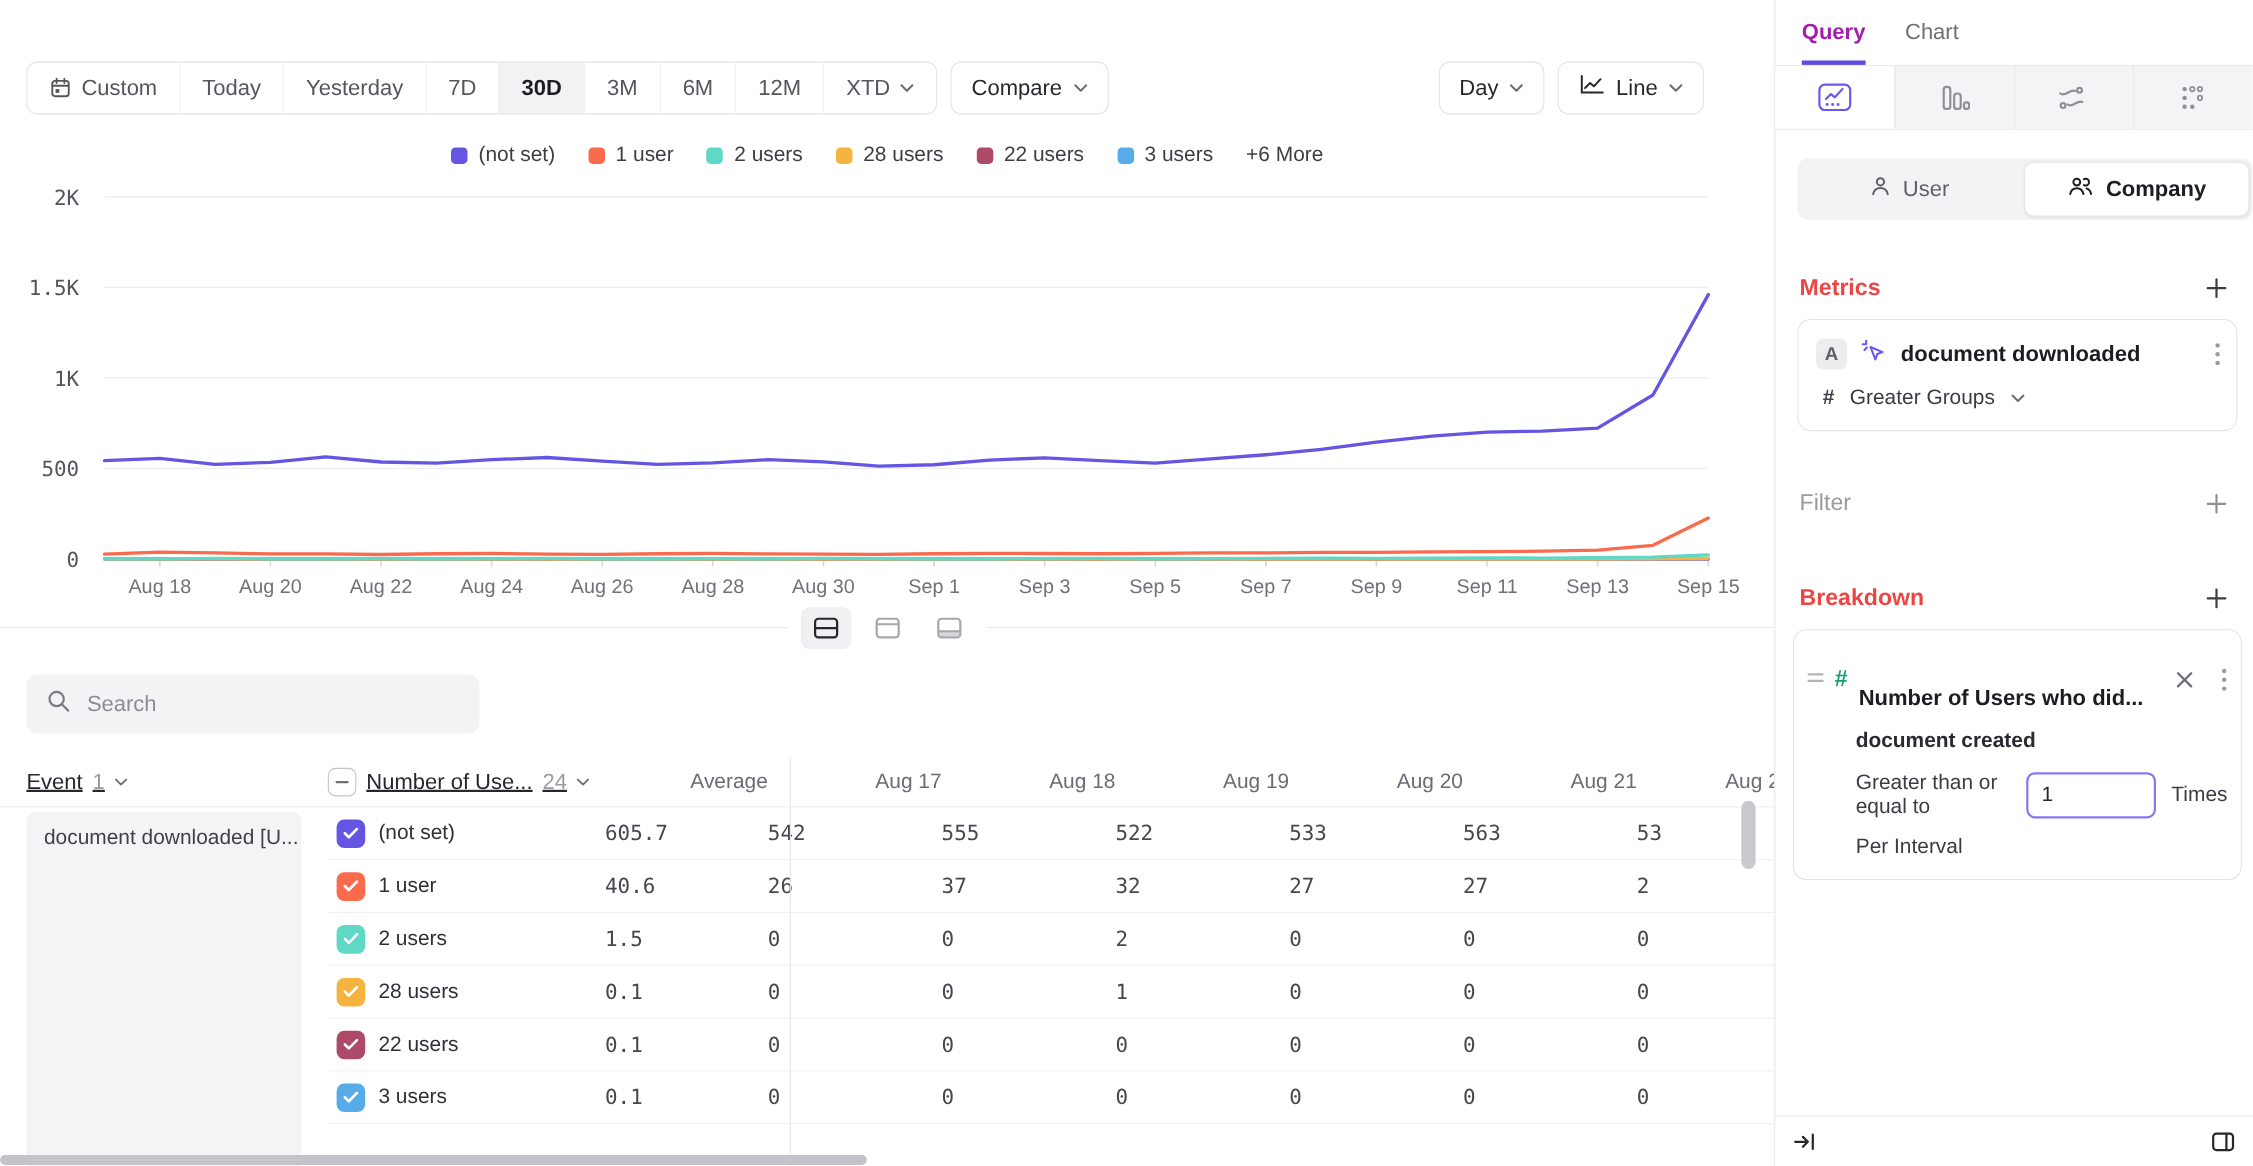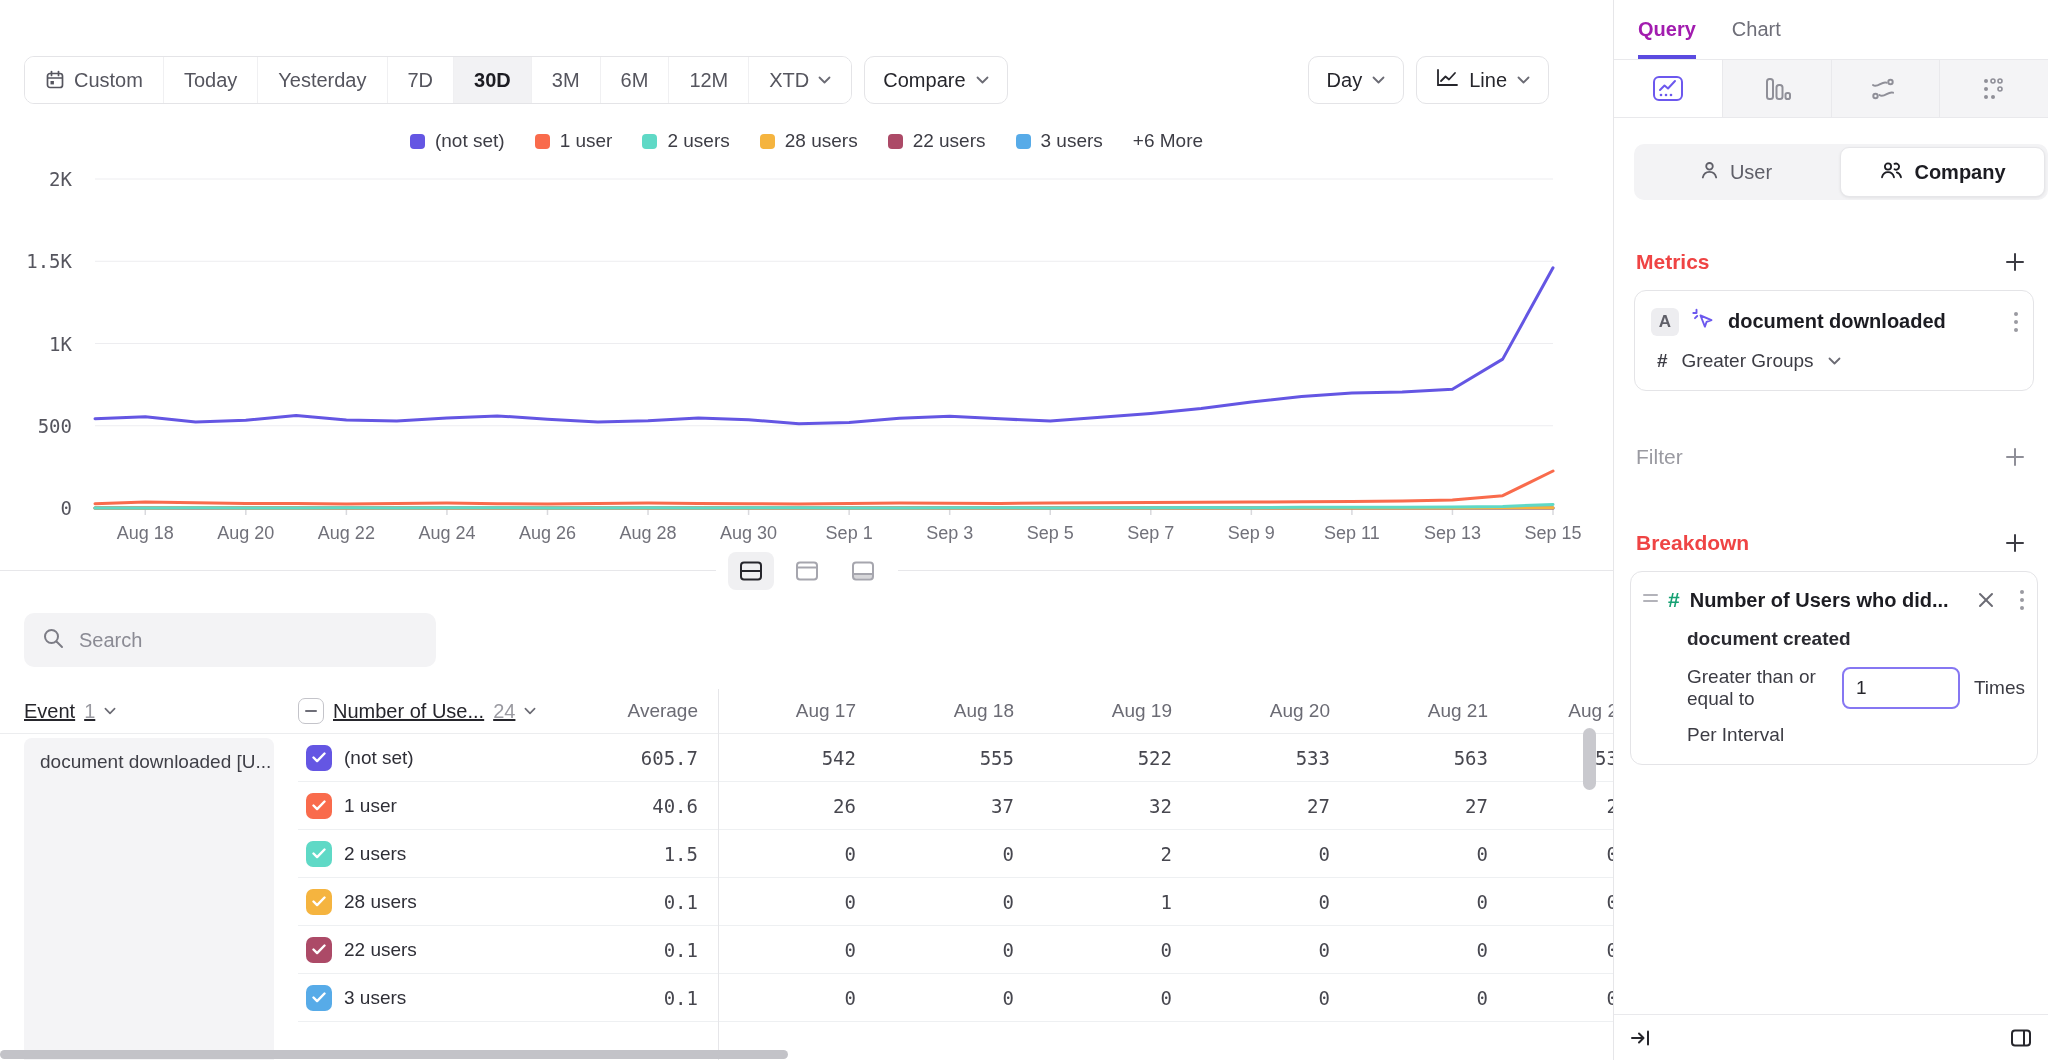--- a/index.html
+++ b/index.html
@@ -45,21 +45,21 @@
   .h-num { text-align:right; font-size:19px; color:#6b6b74; }
   .cb-ind { width:26px; height:26px; border:1.5px solid #c4c4ca; border-radius:7px; background:#fff; display:flex; align-items:center; justify-content:center; cursor:pointer; }
   .cb-ind .dash { width:12px; height:2.5px; background:#6e6e78; border-radius:2px; }
 
   .tbody { position:relative; border-top:1px solid #ecedef; }
   .event-col { position:absolute; left:24px; top:4px; bottom:-300px; width:250px; background:#f4f4f6; border-radius:8px 8px 0 0; padding:13px 16px; font-size:19px; color:#3f3f47; white-space:nowrap; overflow:hidden; }
   .rows { margin-left:298px; }
   .trow { display:grid; grid-template-columns:252px 148px repeat(5,158px) 130px; height:48px; align-items:center; border-bottom:1px solid #eef0f2; }
   .r-label { display:flex; align-items:center; gap:12px; padding-left:8px; font-size:19px; color:#2f2f37; cursor:pointer; }
   .cb { width:26px; height:26px; border-radius:7px; display:flex; align-items:center; justify-content:center; cursor:pointer; }
-  .r-num { text-align:right; font-family:"DejaVu Sans Mono",monospace; font-size:19px; color:#47474f; }
+  .r-num { font-family:"DejaVu Sans Mono",monospace; font-size:19px; color:#47474f; }
   .col-divider { position:absolute; left:718px; top:0; bottom:-300px; width:1px; background:#e6e6e9; }
   .vscroll-thumb { position:absolute; right:17px; top:728px; width:13px; height:62px; border-radius:7px; background:#c9c9ce; cursor:pointer; }
   .hscroll-thumb { position:absolute; left:0; bottom:1px; width:788px; height:9px; border-radius:5px; background:#c3c3c8; cursor:pointer; }
 
   
   .panel { flex:1; border-left:1px solid #e6e6e9; position:relative; background:#fff; }
   .panel-tabs { display:flex; gap:36px; padding:18px 24px 0 24px; border-bottom:1px solid #e9e9ec; }
   .ptab { font-size:20px; padding-bottom:14px; color:#6e6e78; cursor:pointer; border-bottom:4px solid transparent; }
   .ptab.active { color:#a21caf; font-weight:700; border-bottom-color:#5b4be0; }
 
@@ -83,21 +83,21 @@
   .badge-a { width:28px; height:28px; background:#ededf0; border-radius:6px; display:flex; align-items:center; justify-content:center; font-size:17px; font-weight:700; color:#5f5f68; }
   .card-title { font-size:20px; font-weight:600; color:#1c1c22; }
   .kebab { margin-left:auto; background:none; border:none; cursor:pointer; display:flex; color:#9a9aa1; }
   .measure-row { margin:14px 0 0 6px; display:flex; align-items:center; gap:14px; font-size:19px; color:#3c3c44; }
   .hash-dark { font-weight:600; color:#3f3f47; }
 
   .bd-head { margin-top:62px; }
   .bd-card { margin:16px 10px 0 16px; padding:16px 12px 18px 12px; }
   .bd-row1 { display:flex; align-items:center; gap:10px; }
   .hash-green { font-size:21px; font-weight:700; color:#16a173; }
-  .bd-title { font-size:20px; font-weight:700; color:#1c1c22; }
+  .bd-title { font-size:20px; font-weight:700; color:#1c1c22;margin-top:35px; }
   .icon-btn { background:none; border:none; cursor:pointer; display:flex; color:#6b6b74; }
   .ml-auto { margin-left:auto; }
   .bd-event { margin:16px 0 0 44px; font-size:19px; font-weight:700; color:#2a2a31; }
   .bd-cond { margin:16px 0 0 44px; display:flex; align-items:center; gap:14px; font-size:19px; color:#3c3c44; }
   .bd-input { width:118px; height:42px; border:2px solid #8677f2; border-radius:8px; padding:0 12px; font-size:19px; color:#26262c; outline:none; font-family:"Liberation Sans",sans-serif; }
   .bd-per { margin:14px 0 0 44px; font-size:19px; color:#3c3c44; }
 
   .panel-footer { position:absolute; left:0; right:0; bottom:0; height:46px; border-top:1px solid #e9e9ec; display:flex; align-items:center; justify-content:space-between; padding:0 16px; background:#fff; }
 </style>
 </head>

